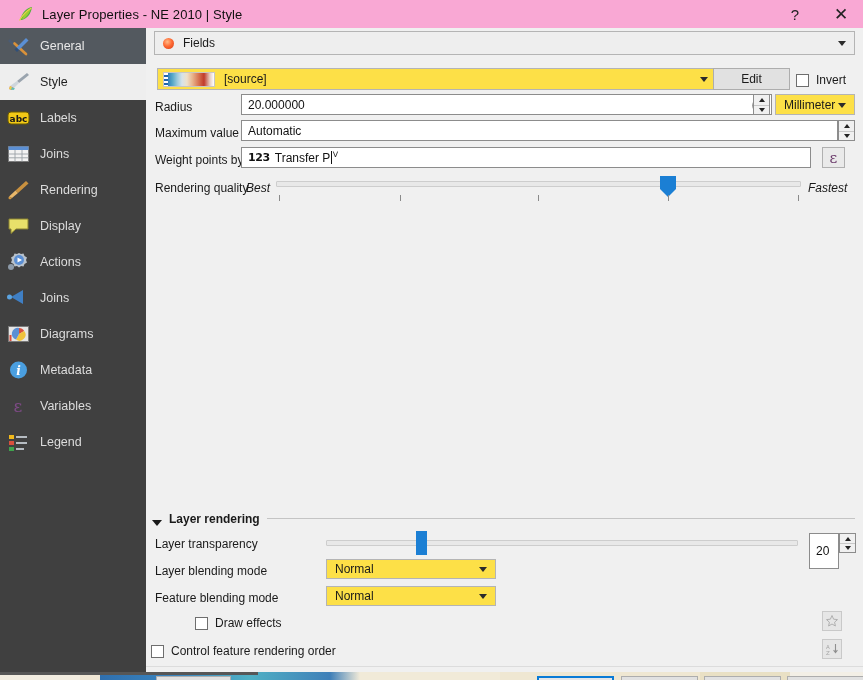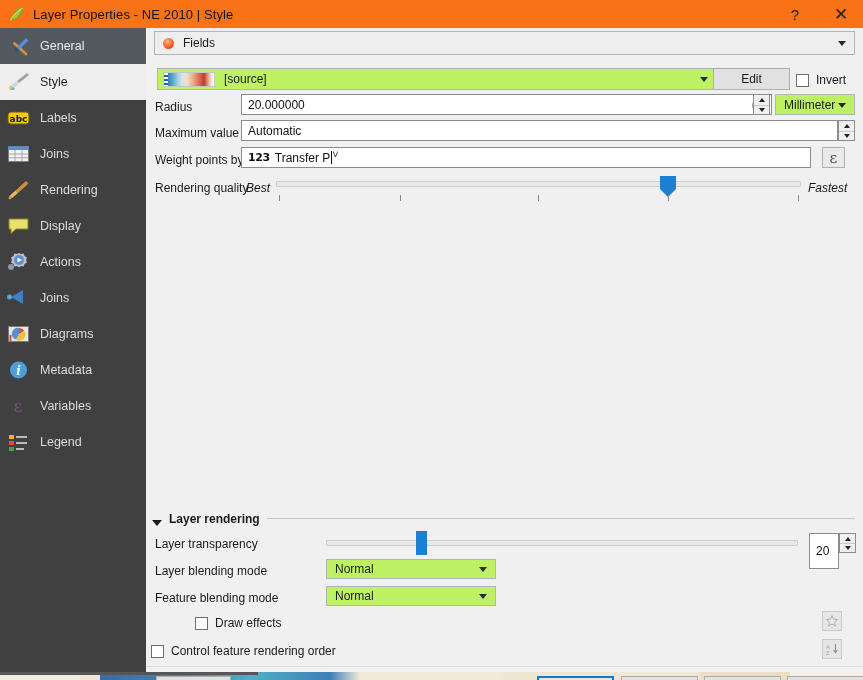--- a/index.html
+++ b/index.html
@@ -34,23 +34,23 @@
   #window {
     position: absolute; left: 0; top: 0; width: 863px; height: 672px;
     background: #f0f0f0;
     z-index: 2;
   }
 
   
   #titlebar {
     position: relative;
     height: 28px;
-    background: #f97316;
+    background: #f9a8d4;
     display: flex; align-items: center;
-    padding-left: 8px;
+    padding-left: 17px;
   }
   #app-icon {
     width: 18px; height: 18px; position: relative; flex: 0 0 auto; margin-right: 7px;
   }
   #title-text {
     font-size: 13px; color: #111; letter-spacing: 0.1px; white-space: nowrap;
   }
   .tb-btn {
     position: absolute; top: 0; height: 28px; width: 44px;
     display: flex; align-items: center; justify-content: center;
@@ -81,21 +81,21 @@
   .side-label { white-space: nowrap; }
 
   
   #main {
     flex: 1 1 auto; position: relative; background: #f0f0f0;
     padding: 0;
   }
 
   
   .combo {
-    position: absolute; background: #bef264;
+    position: absolute; background: #fde047;
     border: 1px solid #b4b4b4;
     display: flex; align-items: center;
     padding-left: 8px; font-size: 12px; color: #1a1a1a;
   }
   .combo .arrow {
     position: absolute; right: 8px; top: 50%; margin-top: -2px;
     width: 0; height: 0;
     border-left: 4.5px solid transparent;
     border-right: 4.5px solid transparent;
     border-top: 5px solid #2b2b2b;

